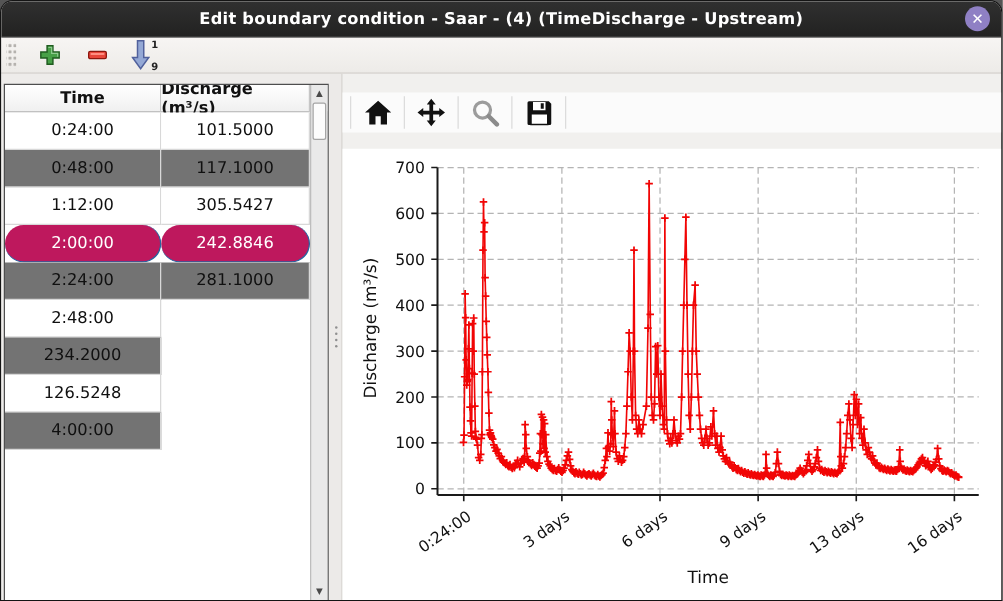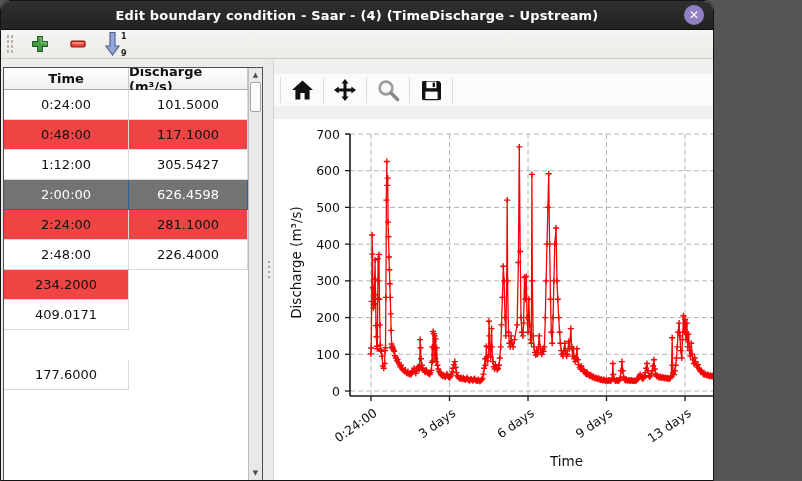--- a/index.html
+++ b/index.html
@@ -1,18 +1,18 @@
 <!DOCTYPE html>
 <html><head>
 <meta charset="utf-8">
 <style>
   * { margin:0; padding:0; box-sizing:border-box; }
   html,body { width:802px; height:481px; overflow:hidden; background:#555;
               font-family:"DejaVu Sans","Liberation Sans",sans-serif; }
-  .window { width:714px; height:481px; border:1px solid #141414;
+  .window { width:802px; height:481px; border:1px solid #141414;
             border-radius:10px 10px 0 0; overflow:hidden; background:#eeecea;
             display:flex; flex-direction:column; }
   
   .titlebar { height:29px; flex:0 0 29px; background:linear-gradient(#303030,#222221);
               border-bottom:1px solid #111; position:relative;
               display:flex; align-items:center; justify-content:center; }
   .titlebar .title { color:#fff; font-size:13px; font-weight:bold; letter-spacing:.2px; }
   .close-btn { position:absolute; right:9px; top:4px; width:20px; height:20px;
                border-radius:50%; background:#8f80c4; color:#fff; font-size:12px;
                font-weight:bold; display:flex; align-items:center; justify-content:center;
@@ -35,23 +35,23 @@
   .th { background:linear-gradient(#ffffff,#f0f0f0); border-right:1px solid #c6c6c6;
         border-bottom:1px solid #aeaeae; font-size:13px; font-weight:bold; color:#111;
         display:flex; align-items:center; justify-content:center; }
   .th.c0 { width:125px; } .th.c1 { width:119px; }
   .th.hsp { width:14px; border-right:none; }
   .trow { display:flex; height:30px; }
   .trow .tcell { width:125px; border-right:1px solid #d8d8d8; border-bottom:1px solid #d8d8d8;
                  font-size:13px; color:#101010; display:flex; align-items:center;
                  justify-content:center; background:#fff; }
   .trow .tcell + .tcell { width:119px; }
-  .trow.alt .tcell { background:#ef4444; }
-  .trow.sel .tcell { background:#737373; color:#fff; border-right-color:#2565a0;
-                     border-bottom-color:#2565a0; }
+  .trow.alt .tcell { background:#737373; }
+  .trow.sel .tcell { background:#be185d; color:#fff; border-right-color:#2565a0;
+                     border-bottom-color:#2565a0;border-radius:15px; }
   
   .vscroll { position:absolute; top:0; right:0; width:14px; height:100%;
              background:#e9e9e9; border-left:1px solid #bdbdbd; }
   .sbtn { position:absolute; left:0; width:13px; height:14px; display:flex;
           align-items:center; justify-content:center; color:#4a4a4a; font-size:7px;
           cursor:pointer; }
   .sbtn.up { top:0; } .sbtn.down { bottom:0; }
   .sthumb { position:absolute; top:14px; left:1px; width:11px; height:30px;
             background:#fcfcfc; border:1px solid #a5a5a5; border-radius:2px; cursor:pointer; }
   
@@ -127,40 +127,39 @@
             <div class="trow alt">
               <div class="tcell">0:48:00</div>
               <div class="tcell">117.1000</div>
             </div>
             <div class="trow">
               <div class="tcell">1:12:00</div>
               <div class="tcell">305.5427</div>
             </div>
             <div class="trow sel">
               <div class="tcell">2:00:00</div>
-              <div class="tcell">626.4598</div>
+              <div class="tcell">242.8846</div>
             </div>
             <div class="trow alt">
               <div class="tcell">2:24:00</div>
               <div class="tcell">281.1000</div>
             </div>
             <div class="trow">
               <div class="tcell">2:48:00</div>
-              <div class="tcell">226.4000</div>
             </div>
             <div class="trow alt">
               <div class="tcell">234.2000</div>
             </div>
             <div class="trow">
-              <div class="tcell">409.0171</div>
-            </div>
-            <div class="trow alt">
-            </div>
-            <div class="trow">
-              <div class="tcell">177.6000</div>
+              <div class="tcell">126.5248</div>
+            </div>
+            <div class="trow alt">
+              <div class="tcell">4:00:00</div>
+            </div>
+            <div class="trow">
             </div>
           </div>
         <div class="vscroll">
           <span class="sbtn up">▲</span>
           <span class="sthumb"></span>
           <span class="sbtn down">▼</span>
         </div>
       </div>
     </div>
 

